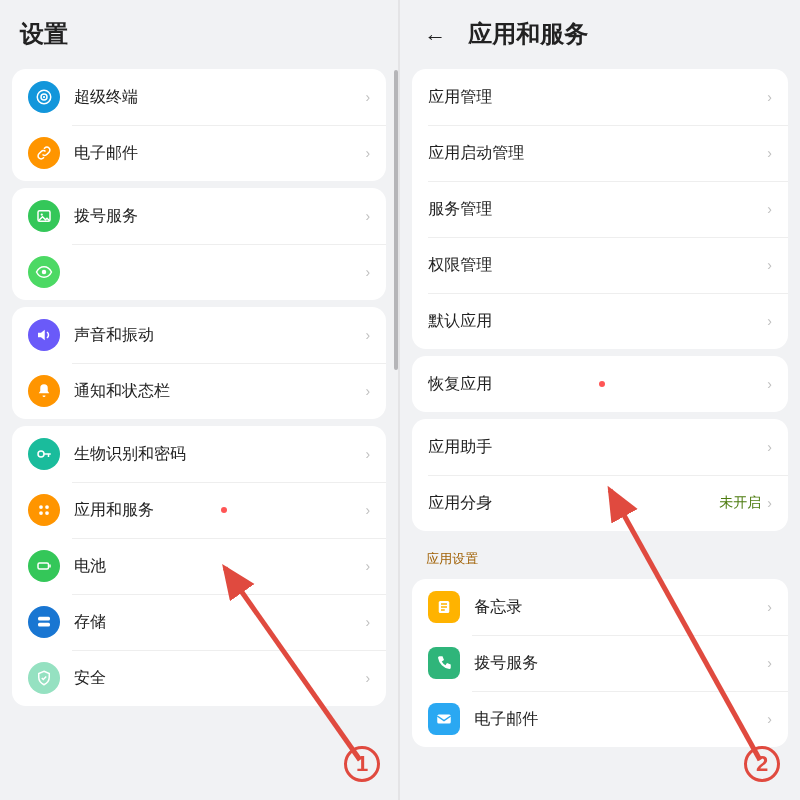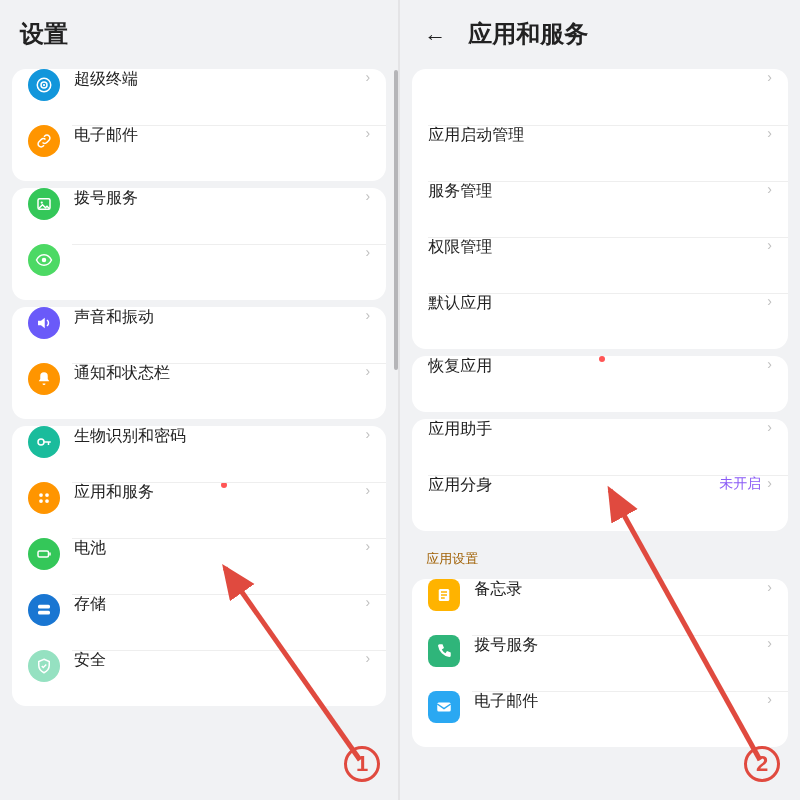--- a/index.html
+++ b/index.html
@@ -38,21 +38,21 @@
     padding: 2px 4px;
   }
   .card {
     background: #fff;
     border-radius: 14px;
     margin: 7px 12px;
     overflow: hidden;
   }
   .row {
     display: flex;
-    align-items: flex-start;
+    align-items: center;
     height: 56px;
     padding: 0 16px;
     position: relative;
   }
   .row + .row::before {
     content: "";
     position: absolute;
     top: 0;
     left: 60px;
     right: 0;
@@ -83,21 +83,21 @@
     color: #fff;
     font-size: 18px;
   }
   .row .label {
     font-size: 16px;
     color: #222;
     flex: 1;
   }
   .row .value {
     font-size: 14px;
-    color: #8b5cf6;
+    color: #4d7c0f;
     margin-right: 6px;
   }
   .row .chev {
     color: #c0c0c0;
     font-size: 14px;
   }
   .dot {
     width: 6px;
     height: 6px;
     background: #f55;
@@ -293,20 +293,21 @@
 </div>
 
 <div class="panel">
   <div class="header">
     <span class="back-arrow">←</span>
     <span class="title">应用和服务</span>
   </div>
   <div id="right-groups">
       <div class="card">
         <div class="row noicon">
+          <span class="label">应用管理</span>
           <span style="flex:1"></span>
           <span class="chev">›</span>
         </div>
         <div class="row noicon">
           <span class="label">应用启动管理</span>
           <span style="flex:1"></span>
           <span class="chev">›</span>
         </div>
         <div class="row noicon">
           <span class="label">服务管理</span>

